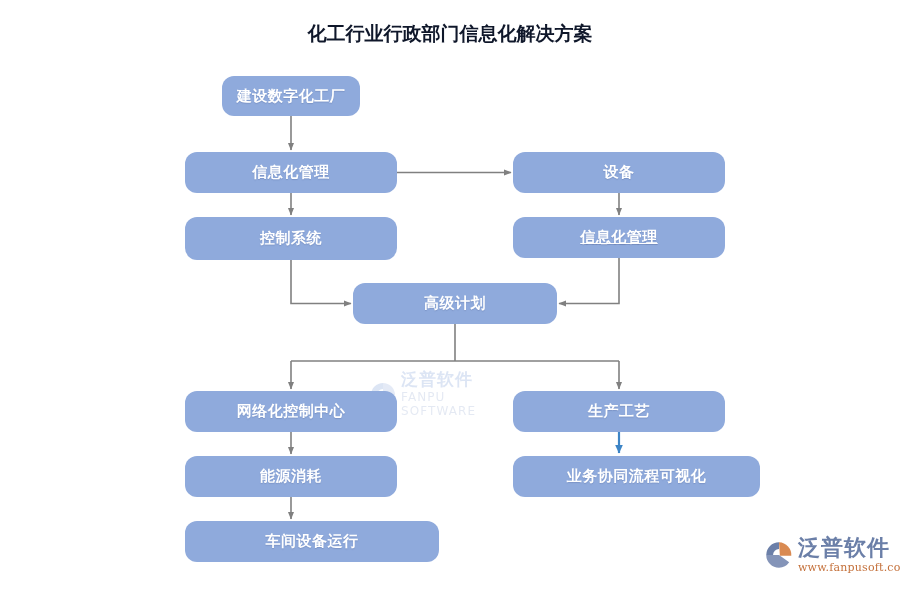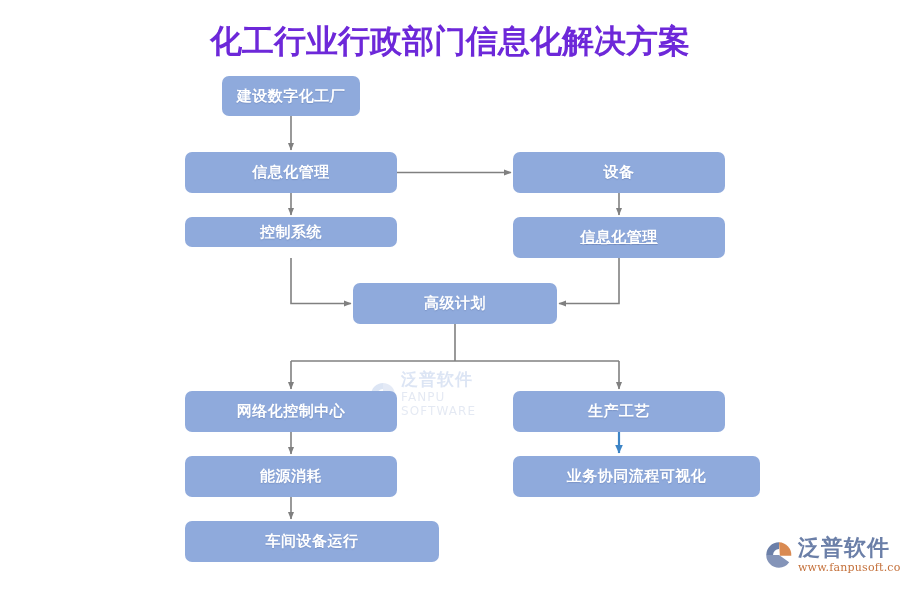--- a/index.html
+++ b/index.html
@@ -18,32 +18,32 @@
     background: #ffffff;
     overflow: hidden;
     box-sizing: border-box;
   }
   #diagram-title {
     position: absolute;
     left: 0;
     top: 22px;
     width: 900px;
     text-align: center;
-    font-size: 32px;
-    font-weight: bold;
-    color: #6d28d9;
+    font-size: 19px;
+    font-weight: bold;
+    color: #0f172a;
     letter-spacing: 0px;
     line-height: 1.2;
     white-space: nowrap;
   }
   
   .node {
     position: absolute;
     background: #8FAADC;
-    border-radius: 7px;
+    border-radius: 12px;
     color: #ffffff;
     font-size: 15px;
     font-weight: bold;
     display: flex;
     align-items: center;
     justify-content: center;
     text-align: center;
     box-sizing: border-box;
     letter-spacing: 0.5px;
     z-index: 5;
@@ -197,21 +197,21 @@
       <path d="M619,432 L619,453" marker-end="url(#arrow-blue)"></path>
     </g>
   </svg>
 
   <div class="node" style="left:222px;  top:76px;  width:138px; height:40px;">建设数字化工厂</div>
 
   <div class="node" style="left:185px;  top:152px; width:212px; height:41px;">信息化管理</div>
 
   <div class="node" style="left:513px;  top:152px; width:212px; height:41px;">设备</div>
 
-  <div class="node" style="left:185px;  top:217px; width:212px; height:30px;">控制系统</div>
+  <div class="node" style="left:185px;  top:217px; width:212px; height:43px;">控制系统</div>
 
   <div class="node" style="left:513px;  top:217px; width:212px; height:41px;text-decoration:underline;">信息化管理</div>
 
   <div class="node" style="left:353px;  top:283px; width:204px; height:41px;">高级计划</div>
 
   <div class="node" style="left:185px;  top:391px; width:212px; height:41px;">网络化控制中心</div>
 
   <div class="node" style="left:513px;  top:391px; width:212px; height:41px;">生产工艺</div>
 
   <div class="node" style="left:185px;  top:456px; width:212px; height:41px;">能源消耗</div>

